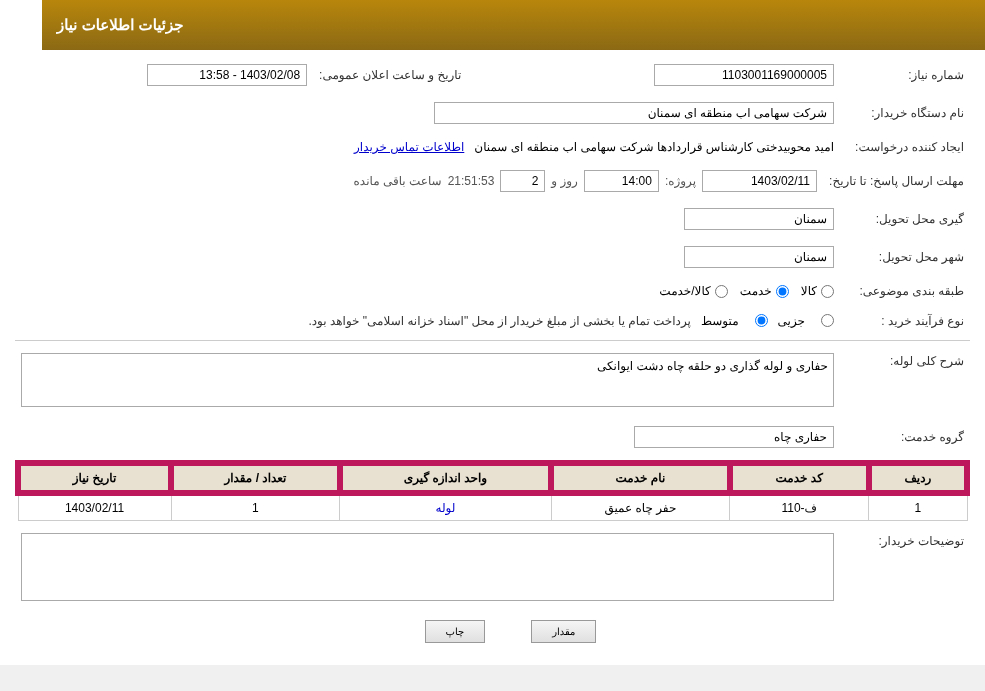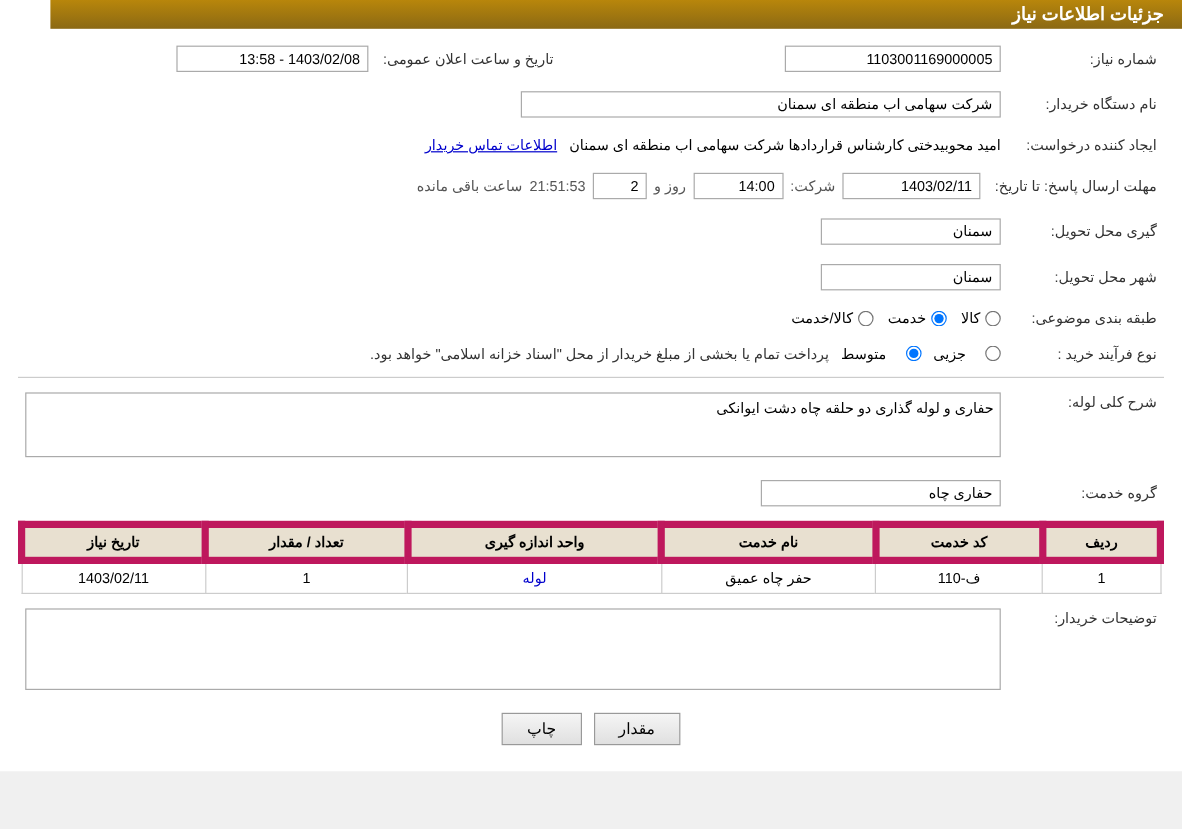--- a/index.html
+++ b/index.html
@@ -10,22 +10,22 @@
       direction: rtl;
     }
     .page-wrapper {
       max-width: 985px;
       margin: 0 auto;
       background: #fff;
     }
     .header-bar {
       background: linear-gradient(to bottom, #b8860b, #8b6914);
       color: #fff;
-      text-align: right;
-      padding: 3px 15px;
+      text-align: left;
+      padding: 16px 15px;
       font-size: 15px;
       font-weight: bold;
       margin-left: 42px;
     }
     .content {
       padding: 10px 15px;
     }
     .info-table {
       width: 100%;
       border-collapse: collapse;
@@ -132,25 +132,26 @@
     .services-table tr:nth-child(even) td { background: #fafafa; }
     .link-blue { color: #0000cc; }
     .btn-wrapper {
       display: flex;
       justify-content: center;
       gap: 10px;
       margin: 12px 0;
     }
     .btn {
       padding: 5px 20px;
-      font-size: 13px;
+      font-size: 10px;
       font-family: Tahoma, Arial, sans-serif;
       cursor: pointer;
       border: 1px solid #999;
       background: linear-gradient(to bottom, #f5f5f5, #e0e0e0);
+      margin-left: 36px;
     }
     .section-sub-header {
       background: #d4c5a0;
       border: 1px solid #b8a070;
       padding: 5px 10px;
       font-weight: bold;
       font-size: 13px;
       margin: 8px 0;
       text-align: right;
     }
@@ -210,21 +211,21 @@
     </tbody>
       </table>
 
     <table class="info-table">
       <tbody>
           <tr>
         <td class="label-cell">مهلت ارسال پاسخ: تا تاریخ:</td>
         <td class="value-cell">
           <div class="row-flex">
             <input class="input-box" style="width: 115px;" type="text" readonly="" value="1403/02/11">
-            <span class="inline-label">شرکت:</span>
+            <span class="inline-label">پروژه:</span>
             <input class="input-box" style="width: 75px;" type="text" readonly="" value="14:00">
             <span class="inline-label">روز و</span>
             <input class="input-box" style="width: 45px;" type="text" readonly="" value="2">
             <span class="inline-label">21:51:53</span>
             <span class="inline-label">ساعت باقی مانده</span>
           </div>
         </td>
       </tr>
     </tbody>
       </table>

